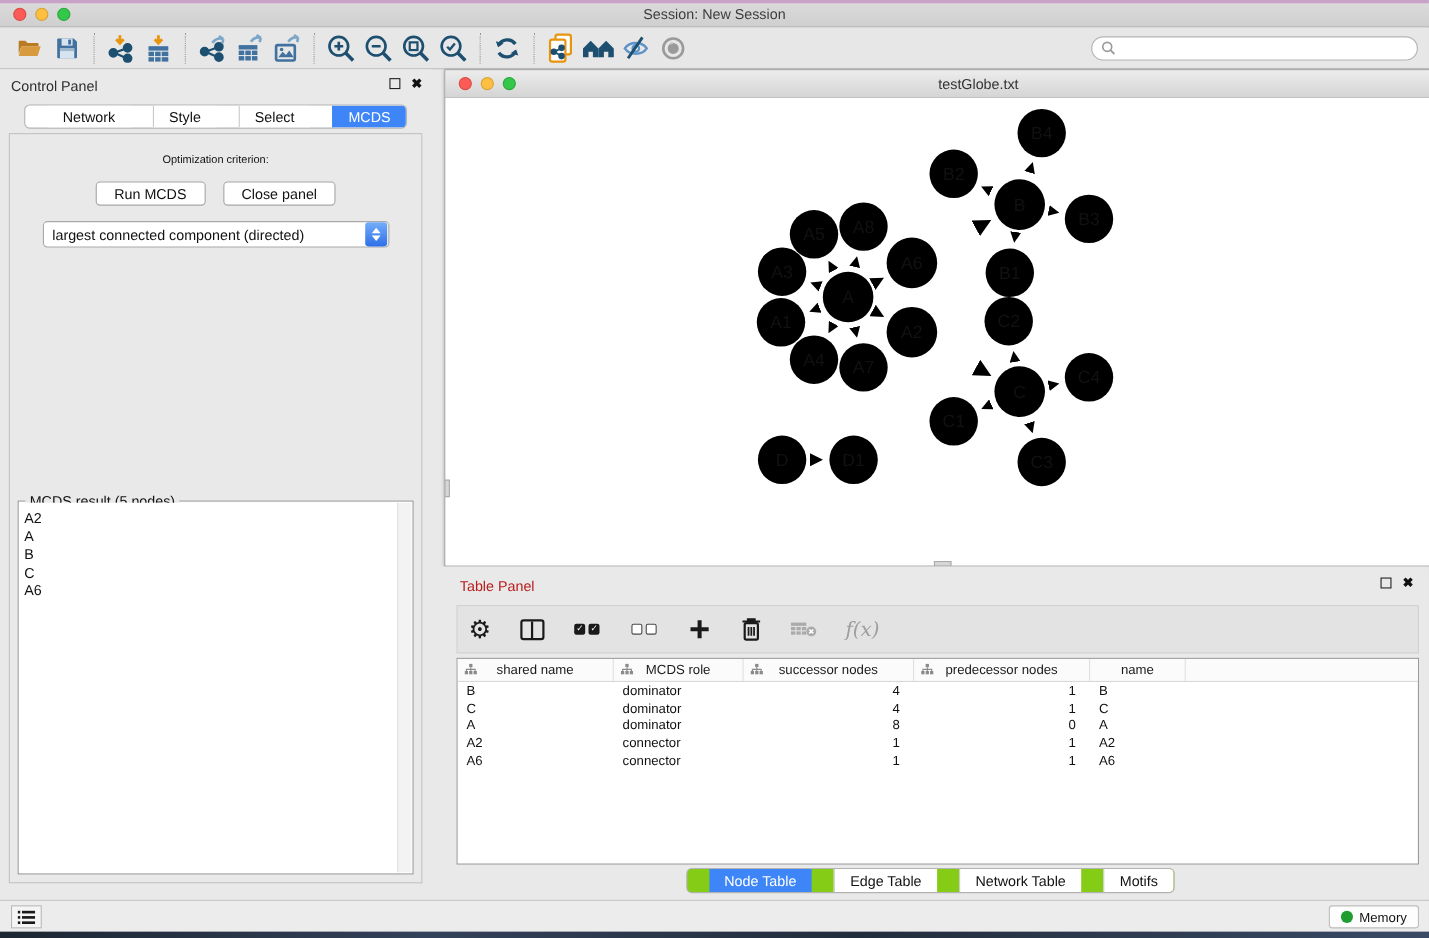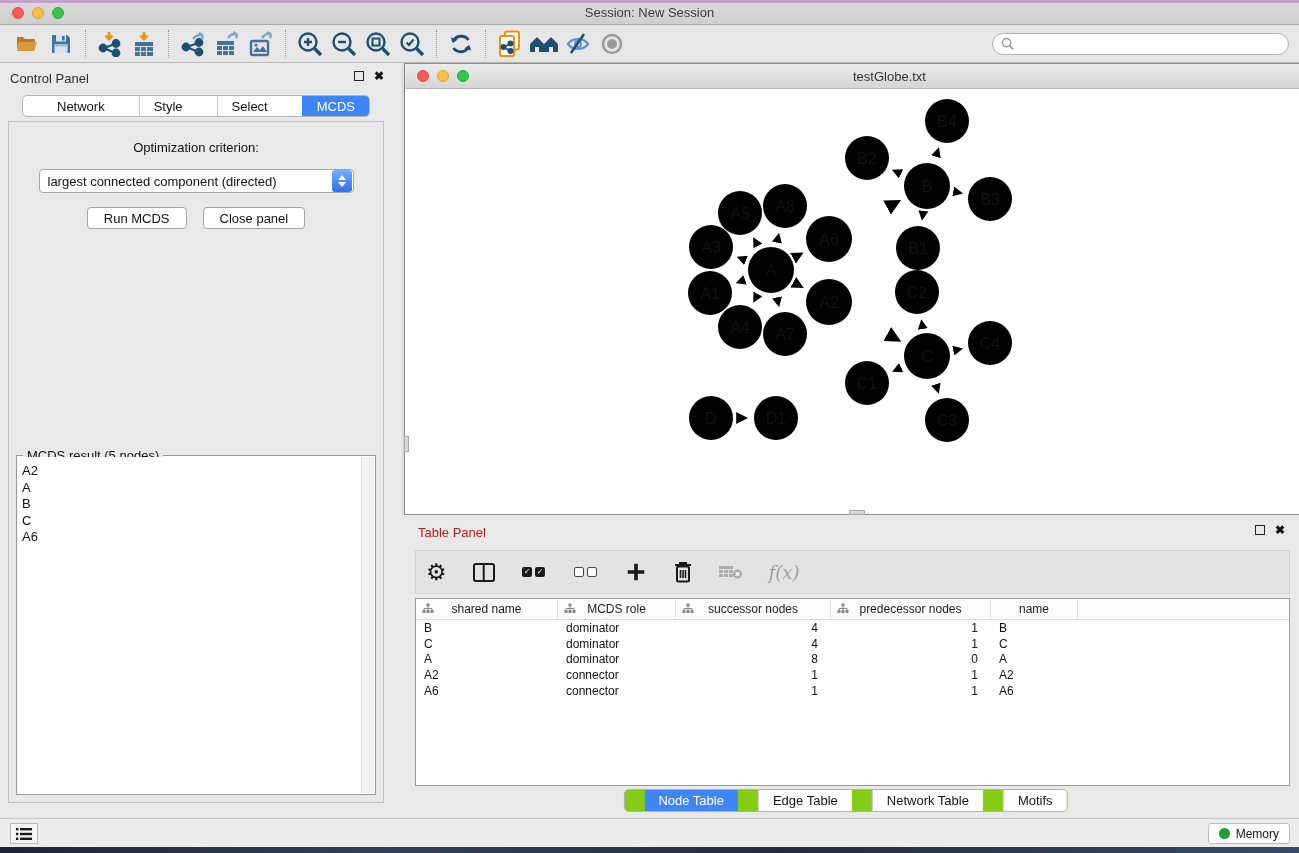--- a/index.html
+++ b/index.html
@@ -33,21 +33,21 @@
   #cp-header { position:absolute; left:10px; top:8px; font-size:13px; color:#2e2e2e; }
   .panel-icons { position:absolute; right:8px; top:8px; display:flex; gap:10px; align-items:center; }
   .float-icon { width:10px; height:10px; border:1.6px solid #222; display:inline-block; }
   .close-icon { font-size:12px; font-weight:bold; color:#111; line-height:10px; }
   #cp-tabs { position:absolute; left:50%; transform:translateX(-50%); top:32px; display:flex;
     border:1px solid #b3b3b3; border-radius:5px; overflow:hidden; background:#fff; height:22px; }
   .seg-tab { padding:0 14px; font-size:13px; color:#111; display:flex; align-items:center; border-left:1px solid #c9c9c9; background:#fff;margin-left:20px; }
   .seg-tab:first-child { border-left:none; }
   .seg-tab.active { background:var(--accent,#3e86f7); color:#fff; border-left-color:var(--accent,#3e86f7); }
   #cp-body { position:absolute; left:8px; right:8px; top:58px; bottom:5px; border:1px solid #c2c2c2; background:#e9e9e9; }
-  #opt-label { text-align:center; margin-top:18px; font-size:13px; color:#111; }
+  #opt-label { text-align:center; margin-top:18px; font-size:10px; color:#111; }
   #opt-select { margin:14px auto 0; width:315px; height:24px; background:#fff; border:1px solid #a9a9a9;
     border-radius:4px; display:flex; align-items:center; position:relative; }
   #opt-select .sel-text { flex:1; font-size:13px; color:#111; padding-left:8px; white-space:nowrap; }
   #opt-select .stepper { width:20px; height:22px; margin-right:1px; border-radius:3px;
     background:linear-gradient(#74aef9,#2e6fe8); display:flex; flex-direction:column; align-items:center; justify-content:center; gap:2px; }
   .stepper .tri-up { width:0; height:0; border-left:4px solid transparent; border-right:4px solid transparent; border-bottom:5px solid #fff; }
   .stepper .tri-down { width:0; height:0; border-left:4px solid transparent; border-right:4px solid transparent; border-top:5px solid #fff; }
   #cp-buttons { display:flex; justify-content:center; gap:16px; margin-top:14px; }
   .mac-btn { height:22px; background:#fff; border:1px solid #a6a6a6; border-radius:4px;
     font-size:13px; color:#111; padding:0 16px; display:flex; align-items:center; }
@@ -281,30 +281,30 @@
       <span class="close-icon">✖</span>
     </div>
     <div id="cp-tabs">
       <span class="seg-tab">Network</span>
       <span class="seg-tab">Style</span>
       <span class="seg-tab">Select</span>
       <span class="seg-tab active">MCDS</span>
     </div>
     <div id="cp-body">
       <div id="opt-label">Optimization criterion:</div>
+      <div id="cp-buttons">
+        <span class="mac-btn">Run MCDS</span>
+        <span class="mac-btn">Close panel</span>
+      </div>
       <div id="opt-select">
         <span class="sel-text">largest connected component (directed)</span>
         <span class="stepper">
             <span class="tri-up"></span>
             <span class="tri-down"></span>
           </span>
-      </div>
-      <div id="cp-buttons">
-        <span class="mac-btn">Run MCDS</span>
-        <span class="mac-btn">Close panel</span>
       </div>
       <div id="result-box">
         <span id="result-legend">MCDS result (5 nodes)</span>
         <div id="result-list">
             <div>A2</div>
             <div>A</div>
             <div>B</div>
             <div>C</div>
             <div>A6</div>
           </div>

